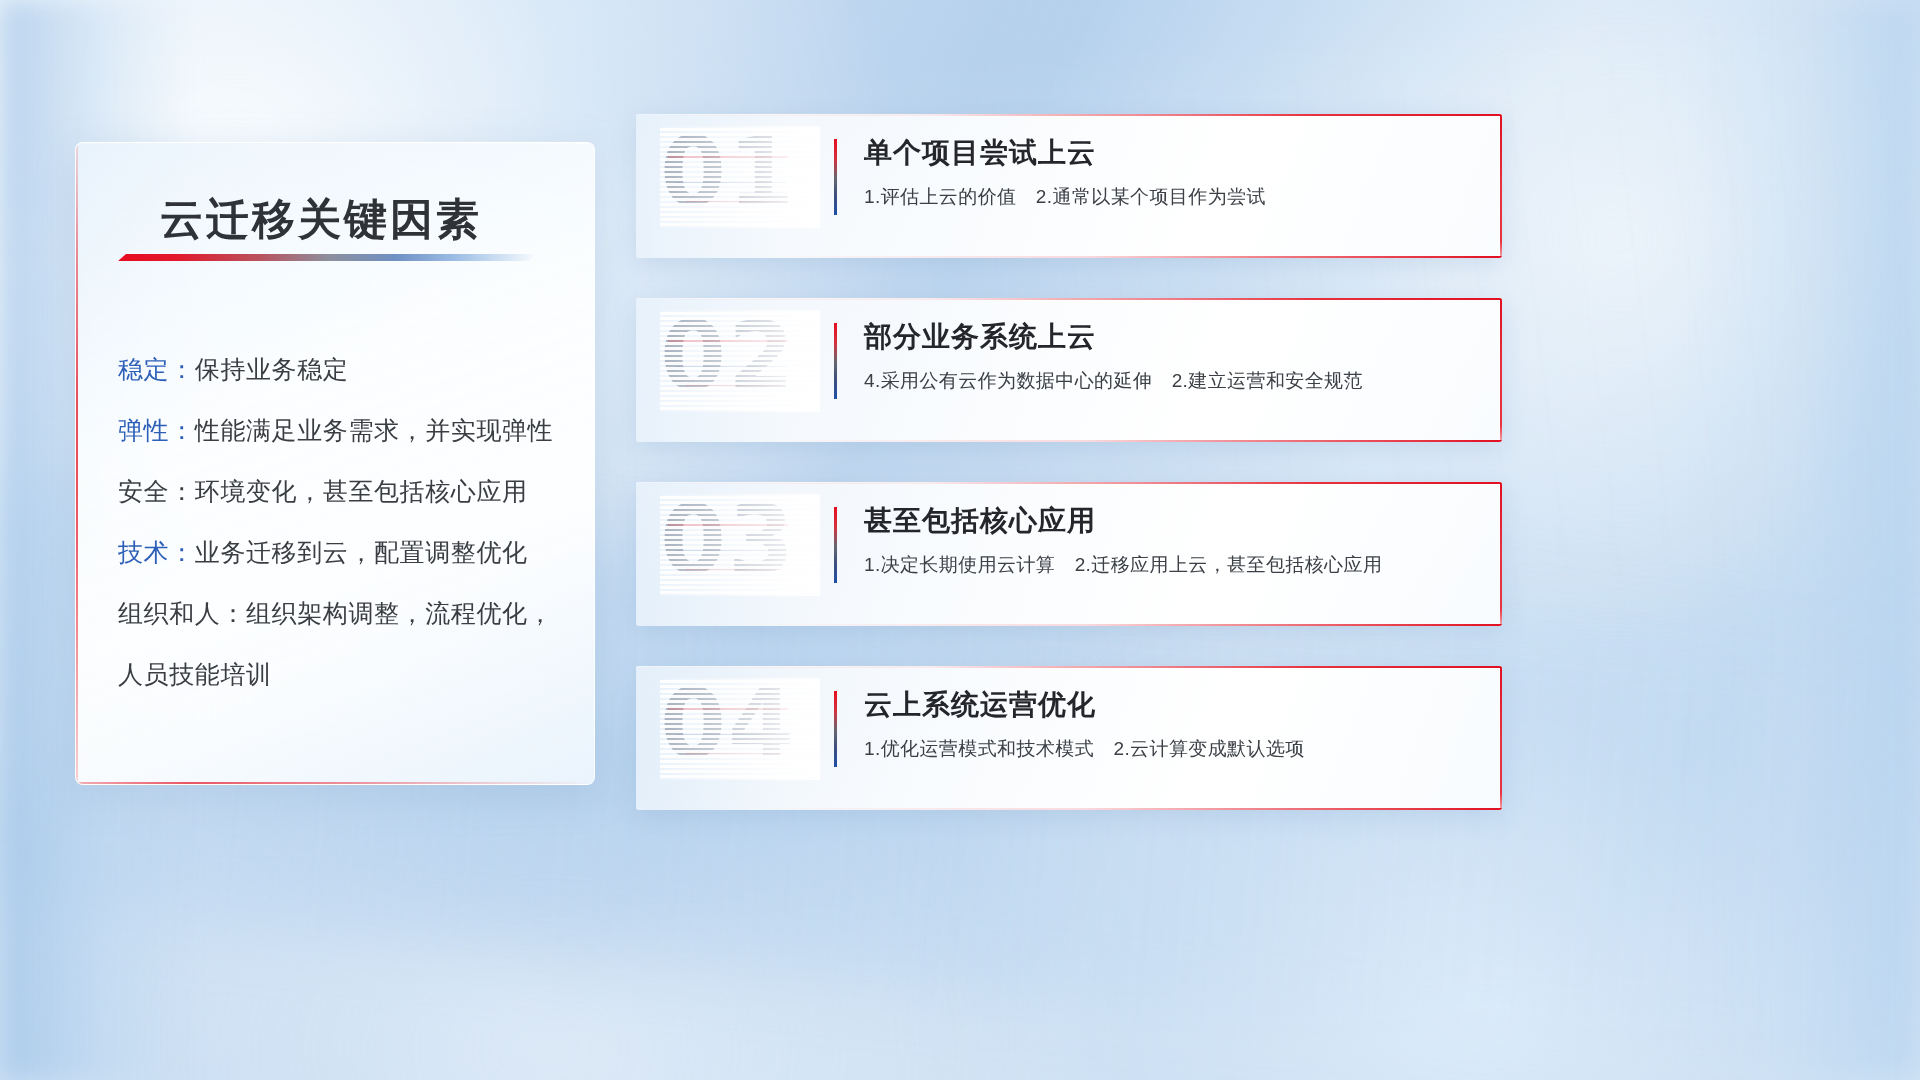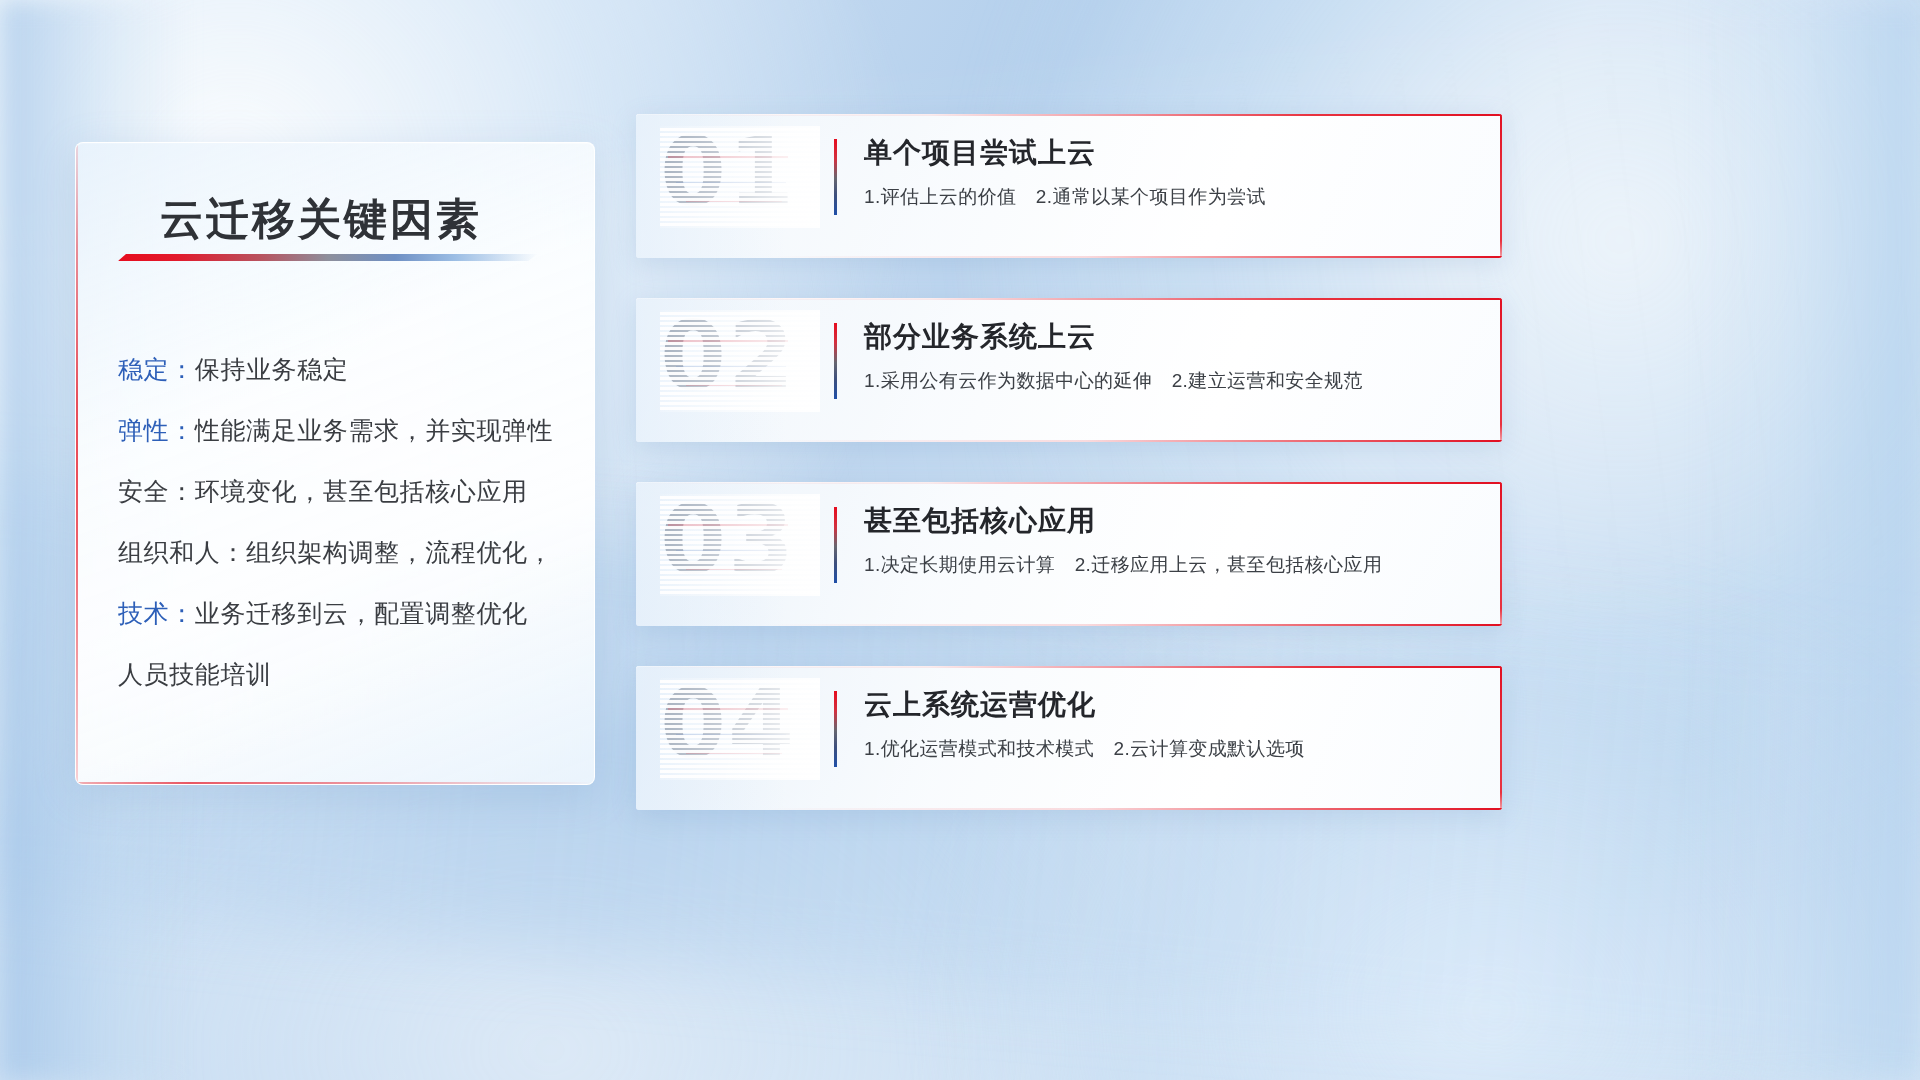--- a/index.html
+++ b/index.html
@@ -148,24 +148,24 @@
       <div class="p-line">
         <span class="lbl blue">稳定：</span><span class="txt">保持业务稳定</span>
       </div>
       <div class="p-line">
         <span class="lbl blue">弹性：</span><span class="txt">性能满足业务需求，并实现弹性</span>
       </div>
       <div class="p-line">
         <span class="lbl dark">安全：</span><span class="txt">环境变化，甚至包括核心应用</span>
       </div>
       <div class="p-line">
+        <span class="lbl blue">技术：</span><span class="txt">业务迁移到云，配置调整优化</span>
+      </div>
+      <div class="p-line">
         <span class="lbl dark">组织和人：</span><span class="txt">组织架构调整，流程优化，</span>
-      </div>
-      <div class="p-line">
-        <span class="lbl blue">技术：</span><span class="txt">业务迁移到云，配置调整优化</span>
       </div>
       <div class="p-line">
         <span class="lbl dark"></span><span class="txt">人员技能培训</span>
       </div>
     </div>
   </div>
 
   <div class="cards">
 
     <div class="card">
@@ -194,21 +194,21 @@
       <div class="num">
         <div class="glyph">02</div>
         <div class="tintr"></div>
         <div class="tintb"></div>
         <div class="tintr2"></div>
         <div class="mask"></div>
         <div class="mask2"></div>
       </div>
       <div class="accent-bar"></div>
       <div class="card-title">部分业务系统上云</div>
-      <div class="card-desc">1.采用公有云作为数据中心的延伸　2.建立运营和安全规范</div>
+      <div class="card-desc">4.采用公有云作为数据中心的延伸　2.建立运营和安全规范</div>
     </div>
 
     <div class="card">
       <div class="left-fade"></div>
       <div class="top-edge"></div>
       <div class="right-edge"></div>
       <div class="bot-edge"></div>
       <div class="num">
         <div class="glyph">03</div>
         <div class="tintr"></div>

